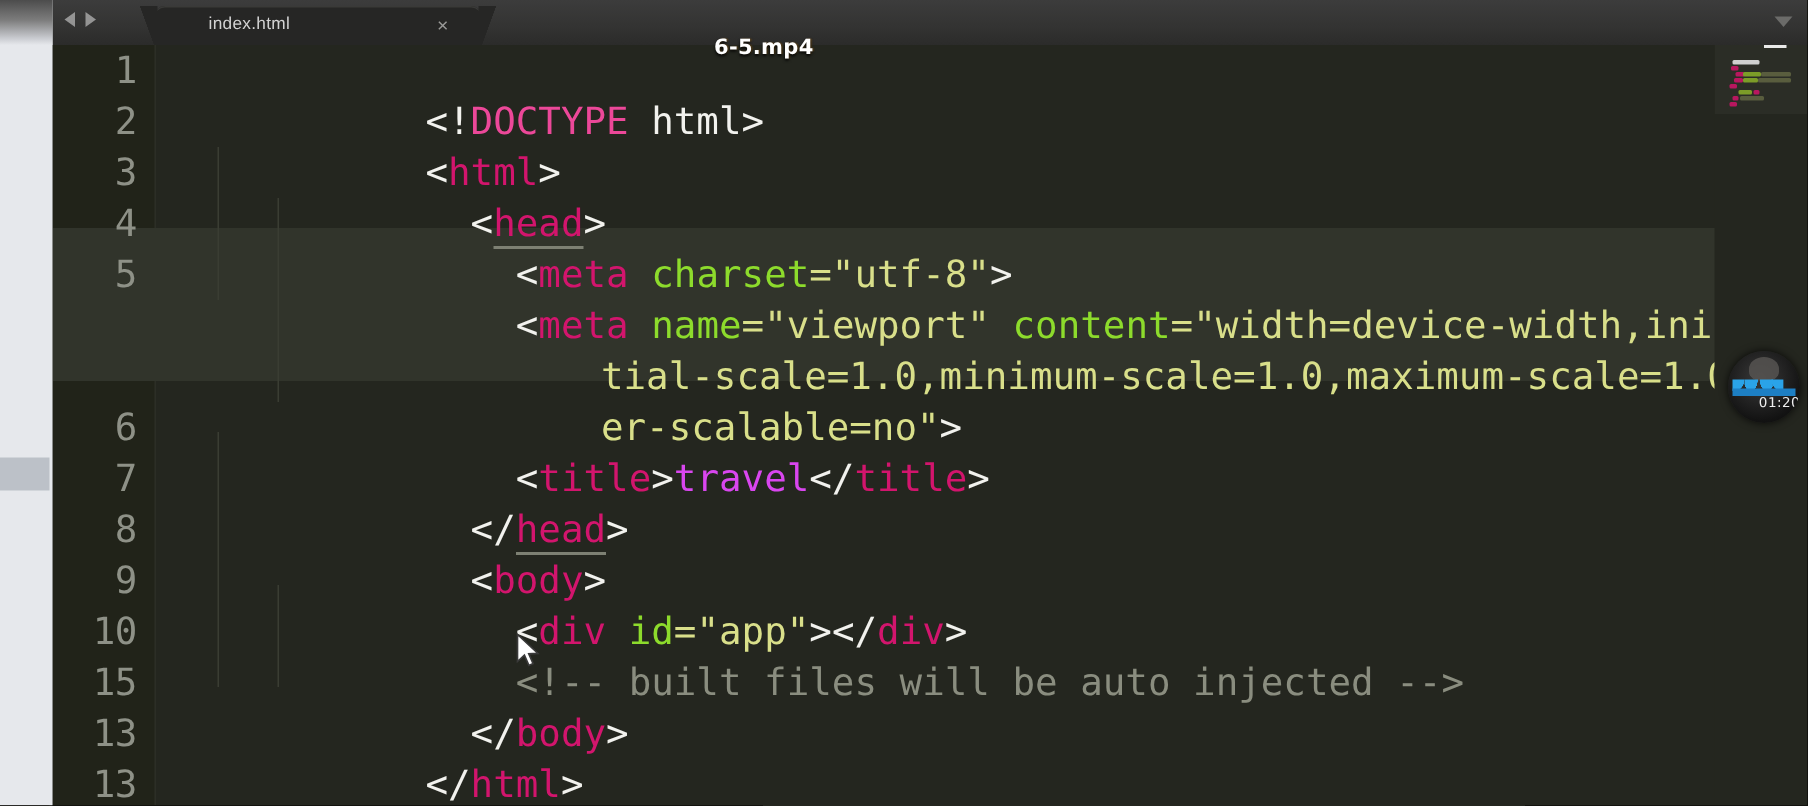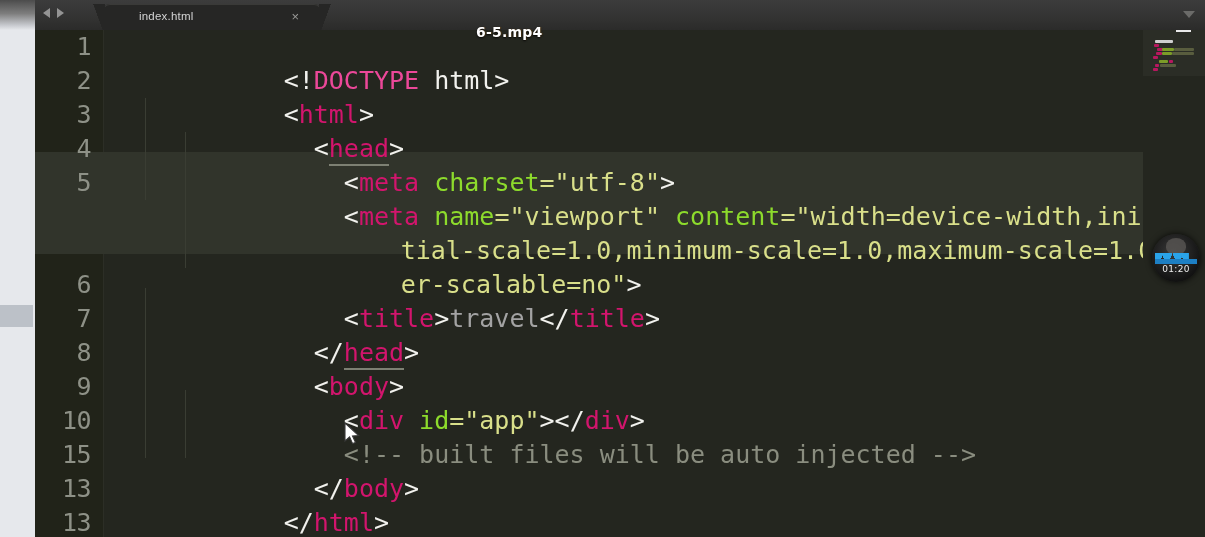--- a/index.html
+++ b/index.html
@@ -183,21 +183,21 @@
     left: 68px; top: 0;
     white-space: pre;
     letter-spacing: 0px;
   }
 
   
   .s-punc   { color: #f2f2ee; }
   .s-tag    { color: #d2156d; text-align: center; }
   .s-attr   { color: #8ddb2c; }
   .s-val    { color: #d9df8a; }
-  .s-text   { color: #a3a3a3; }
+  .s-text   { color: #d946ef; }
   .s-cmt    { color: #8a8d7f; }
   .s-doct   { color: #ec4899; }
 
   .tagunder {
     border-bottom: 2px solid #7d8073;
     padding-bottom: 1px;
   }
 
   
   .minimap {
@@ -241,21 +241,21 @@
   .bubble-wave2 {
     position: absolute;
     left: 3px; top: 25px;
     width: 42px; height: 5px;
     background: #1d7fc4;
   }
   .bubble-time {
     position: absolute;
     left: 0; bottom: 8px;
     width: 48px;
-    text-align: center;
+    text-align: right;
     font-family: "DejaVu Sans", sans-serif;
     font-size: 9px;
     color: #efefef;
     letter-spacing: .3px;
   }
   .bubble-head {
     position: absolute;
     left: 14px; top: 4px;
     width: 20px; height: 16px;
     border-radius: 50% 50% 40% 40%;

